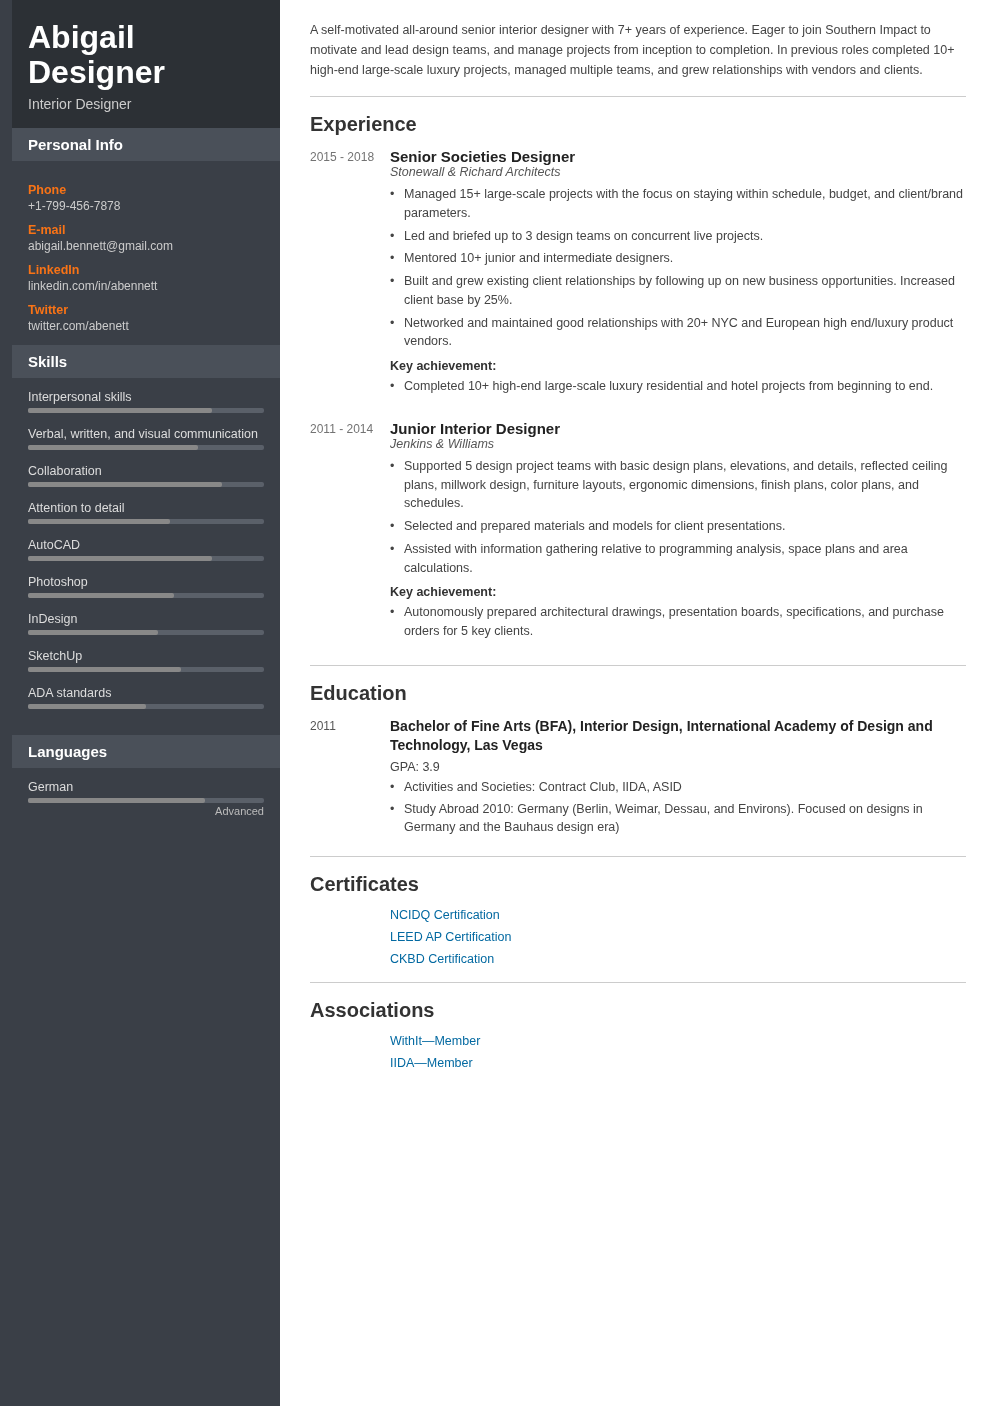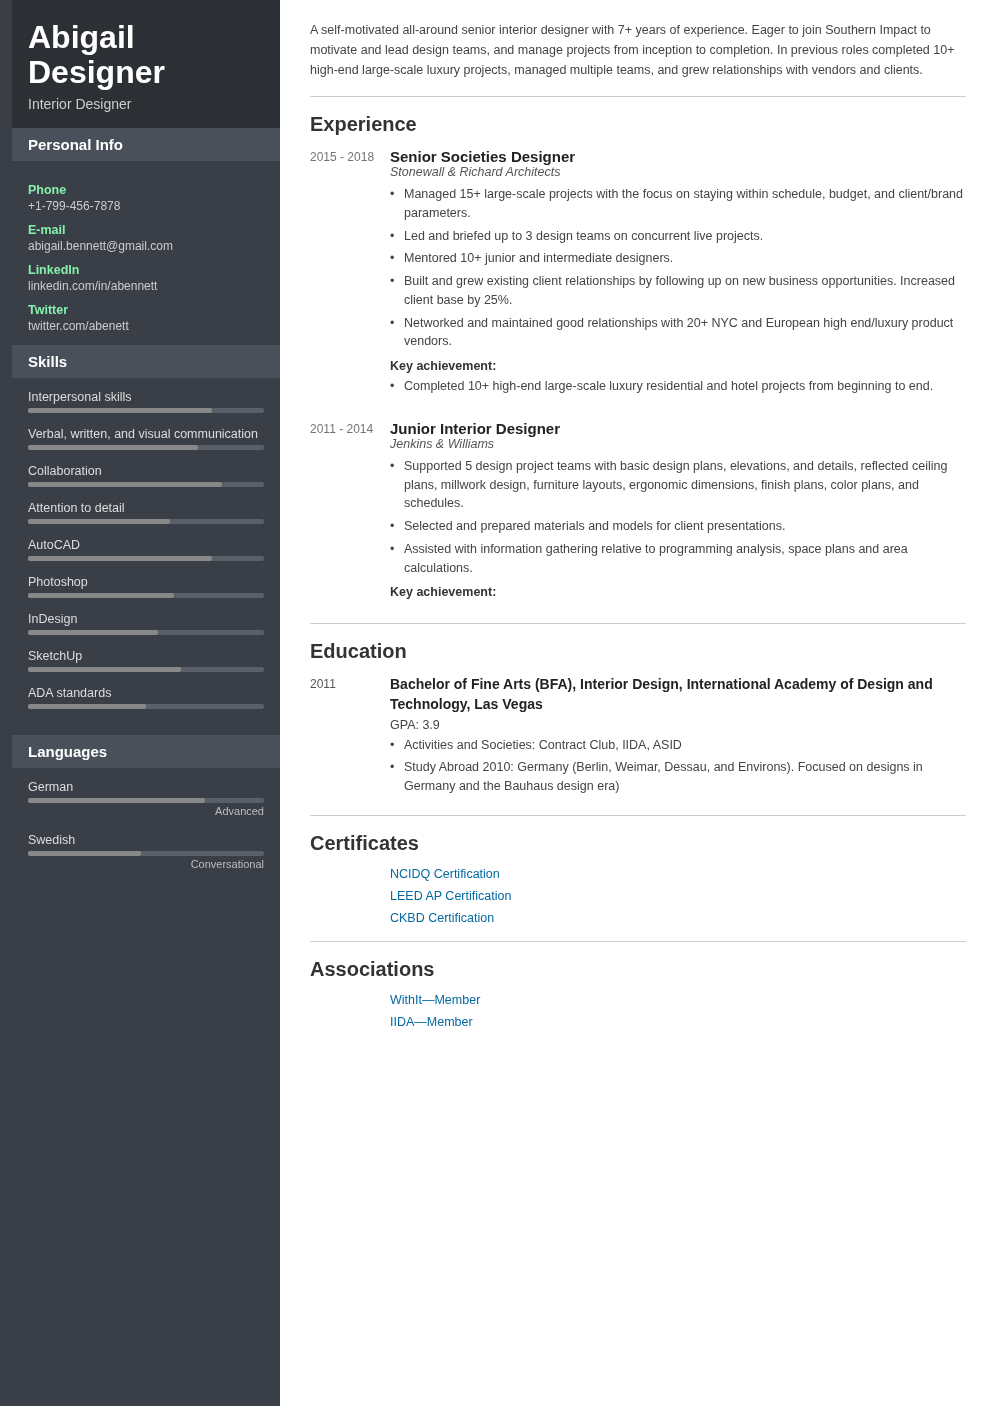--- a/index.html
+++ b/index.html
@@ -35,21 +35,21 @@
       color: #fff;
       background: #4a5059;
       padding: 8px 16px;
       margin-top: 0;
     }
     .sidebar-section {
       padding: 12px 16px;
     }
     .info-label {
       font-weight: bold;
-      color: #86efac;
+      color: #f97316;
       font-size: 12.5px;
       margin-top: 10px;
       margin-bottom: 2px;
     }
     .info-value {
       color: #ccc;
       font-size: 12px;
     }
 
     
@@ -298,27 +298,20 @@
     </div>
 
   <div class="section-heading">Languages</div>
   <div class="sidebar-section" id="languages-section">
       <div class="lang-item">
     <div class="lang-name">German</div>
     <div class="skill-bar-bg">
       <div class="skill-bar-fill" style="width:75%"></div>
     </div>
     <div class="lang-level">Advanced</div>
-  </div>
-      <div class="lang-item">
-    <div class="lang-name">Swedish</div>
-    <div class="skill-bar-bg">
-      <div class="skill-bar-fill" style="width:48%"></div>
-    </div>
-    <div class="lang-level">Conversational</div>
   </div>
     </div>
 </div>
 
 <div class="main">
   <p class="summary-text">A self-motivated all-around senior interior designer with 7+ years of experience. Eager to join Southern Impact to motivate and lead design teams, and manage projects from inception to completion. In previous roles completed 10+ high-end large-scale luxury projects, managed multiple teams, and grew relationships with vendors and clients.</p>
   <hr class="section-divider">
 
   <div>
     <div class="section-title">Experience</div>
@@ -347,20 +340,23 @@
 2014</div>
     <div class="exp-content">
       <div class="exp-job-title">Junior Interior Designer</div>
       <div class="exp-company">Jenkins &amp; Williams</div>
       <ul class="exp-bullets">
               <li>Supported 5 design project teams with basic design plans, elevations, and details, reflected ceiling plans, millwork design, furniture layouts, ergonomic dimensions, finish plans, color plans, and schedules.</li>
               <li>Selected and prepared materials and models for client presentations.</li>
               <li>Assisted with information gathering relative to programming analysis, space plans and area calculations.</li>
             </ul>
       <div class="key-achievement-label">Key achievement:</div>
+      <ul class="exp-bullets">
+              <li>Autonomously prepared architectural drawings, presentation boards, specifications, and purchase orders for 5 key clients.</li>
+            </ul>
     </div>
   </div>
       </div>
   </div>
 
   <hr class="section-divider">
 
   <div>
     <div class="section-title">Education</div>
     <div id="education-entries">

